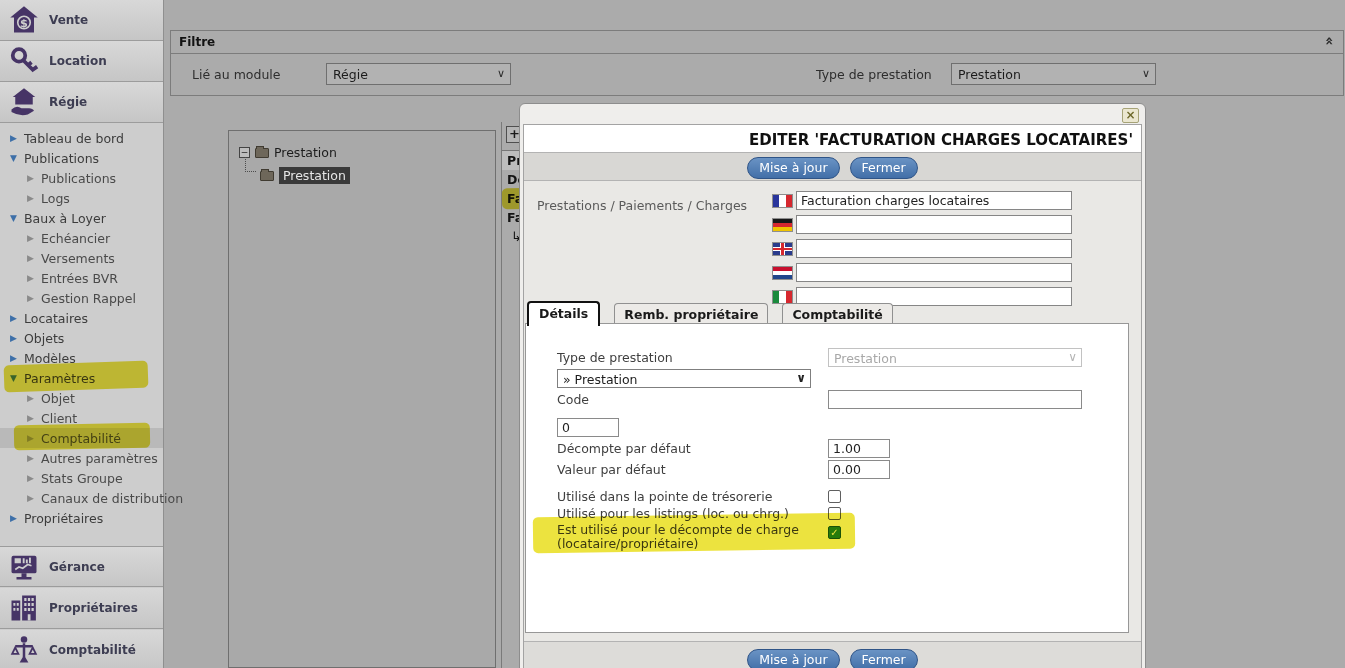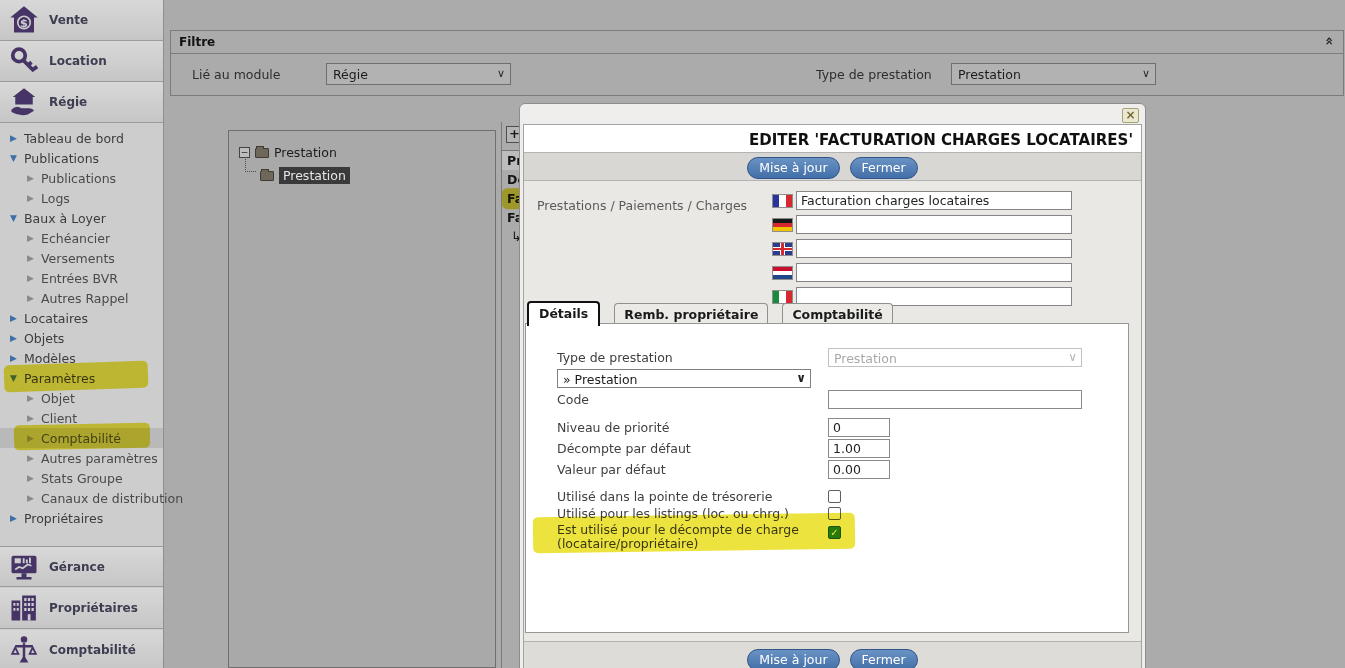--- a/index.html
+++ b/index.html
@@ -154,21 +154,21 @@
     <div class="titem lv1">
         <span class="tri gray">▶</span>
         <span>Versements</span>
       </div>
     <div class="titem lv1">
         <span class="tri gray">▶</span>
         <span>Entrées BVR</span>
       </div>
     <div class="titem lv1">
         <span class="tri gray">▶</span>
-        <span>Autres Rappel</span>
+        <span>Gestion Rappel</span>
       </div>
     <div class="titem">
         <span class="tri">▶</span>
         <span>Locataires</span>
       </div>
     <div class="titem">
         <span class="tri">▶</span>
         <span>Objets</span>
       </div>
     <div class="titem">
@@ -351,21 +351,20 @@
         <div class="sel disabled"><span>Prestation</span></div>
       </div>
       <div class="frow r2">
         <div class="sel"><span>» Prestation</span></div>
       </div>
       <div class="frow r3">
         <span class="flab">Code</span>
         <input type="text" class="tin wide" value="" style="">
       </div>
       <div class="frow r4">
-        <span class="flab">Niveau de priorité</span>
         <input type="text" class="tin small" value="0" style="">
       </div>
       <div class="frow r5">
         <span class="flab">Décompte par défaut</span>
         <input type="text" class="tin small right" value="1.00" style="">
       </div>
       <div class="frow r6">
         <span class="flab">Valeur par défaut</span>
         <input type="text" class="tin small right" value="0.00" style="">
       </div>

